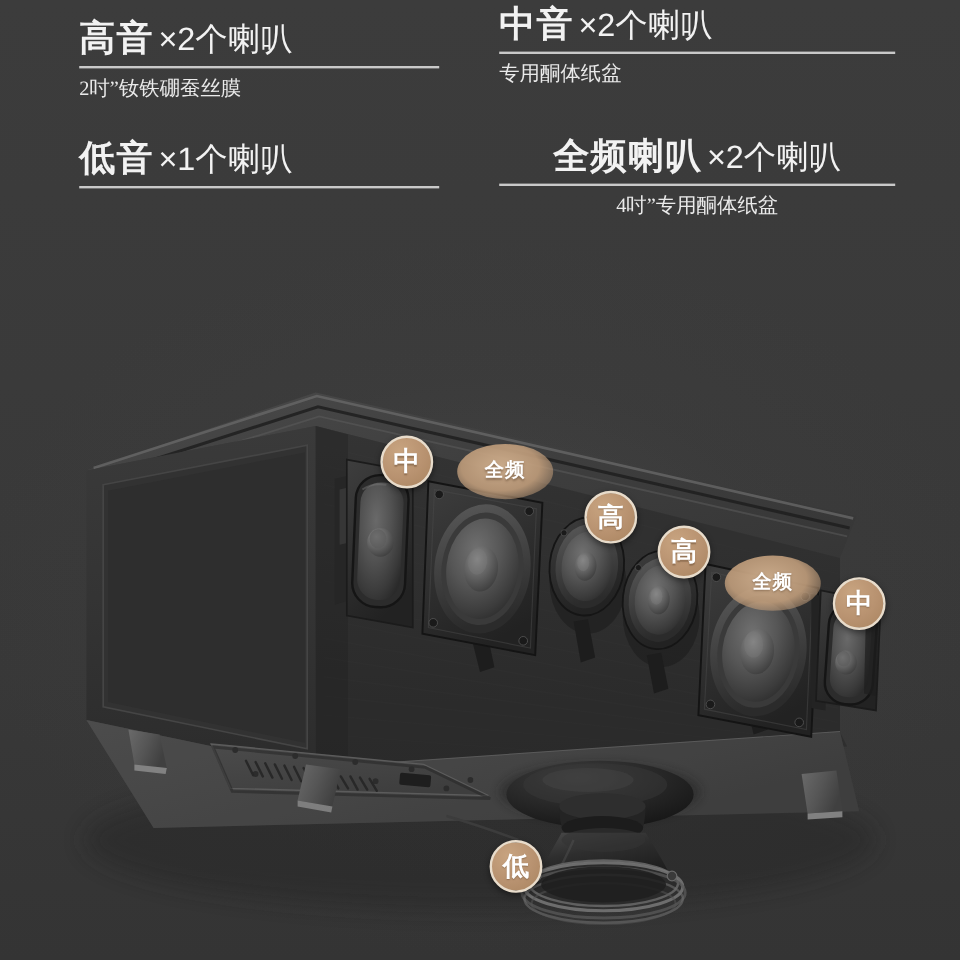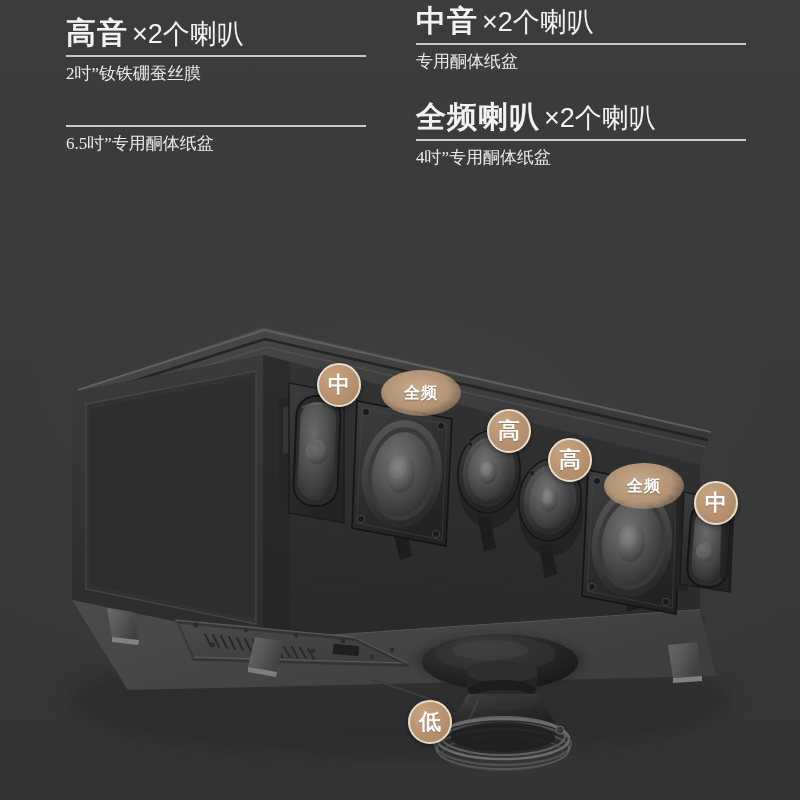--- a/index.html
+++ b/index.html
@@ -464,36 +464,38 @@
 
       <div class="spec-group" style="top:18px;">
         <div class="spec-head">
           <span class="kw">高音</span><span class="qty">×2个喇叭</span>
         </div>
         <div class="spec-rule"></div>
         <div class="spec-sub">2吋”钕铁硼蚕丝膜</div>
       </div>
 
       <div class="spec-group" style="top:118px;">
+        <div class="spec-head">
+          <span class="kw">低音</span><span class="qty">×1个喇叭</span>
+        </div>
         <div class="spec-rule"></div>
-        <div class="spec-sub">6.5吋”专用酮体纸盆</div>
       </div>
     </div>
 
     <div class="spec-col right">
 
       <div class="spec-group" style="top:6px;">
         <div class="spec-head">
           <span class="kw">中音</span><span class="qty">×2个喇叭</span>
         </div>
         <div class="spec-rule"></div>
         <div class="spec-sub">专用酮体纸盆</div>
       </div>
 
-      <div class="spec-group" style="top:102px;">
+      <div class="spec-group" style="top:116px;text-align:center;">
         <div class="spec-head">
           <span class="kw">全频喇叭</span><span class="qty">×2个喇叭</span>
         </div>
         <div class="spec-rule"></div>
         <div class="spec-sub">4吋”专用酮体纸盆</div>
       </div>
     </div>
   </div>
 
   <div id="badge-layer">

